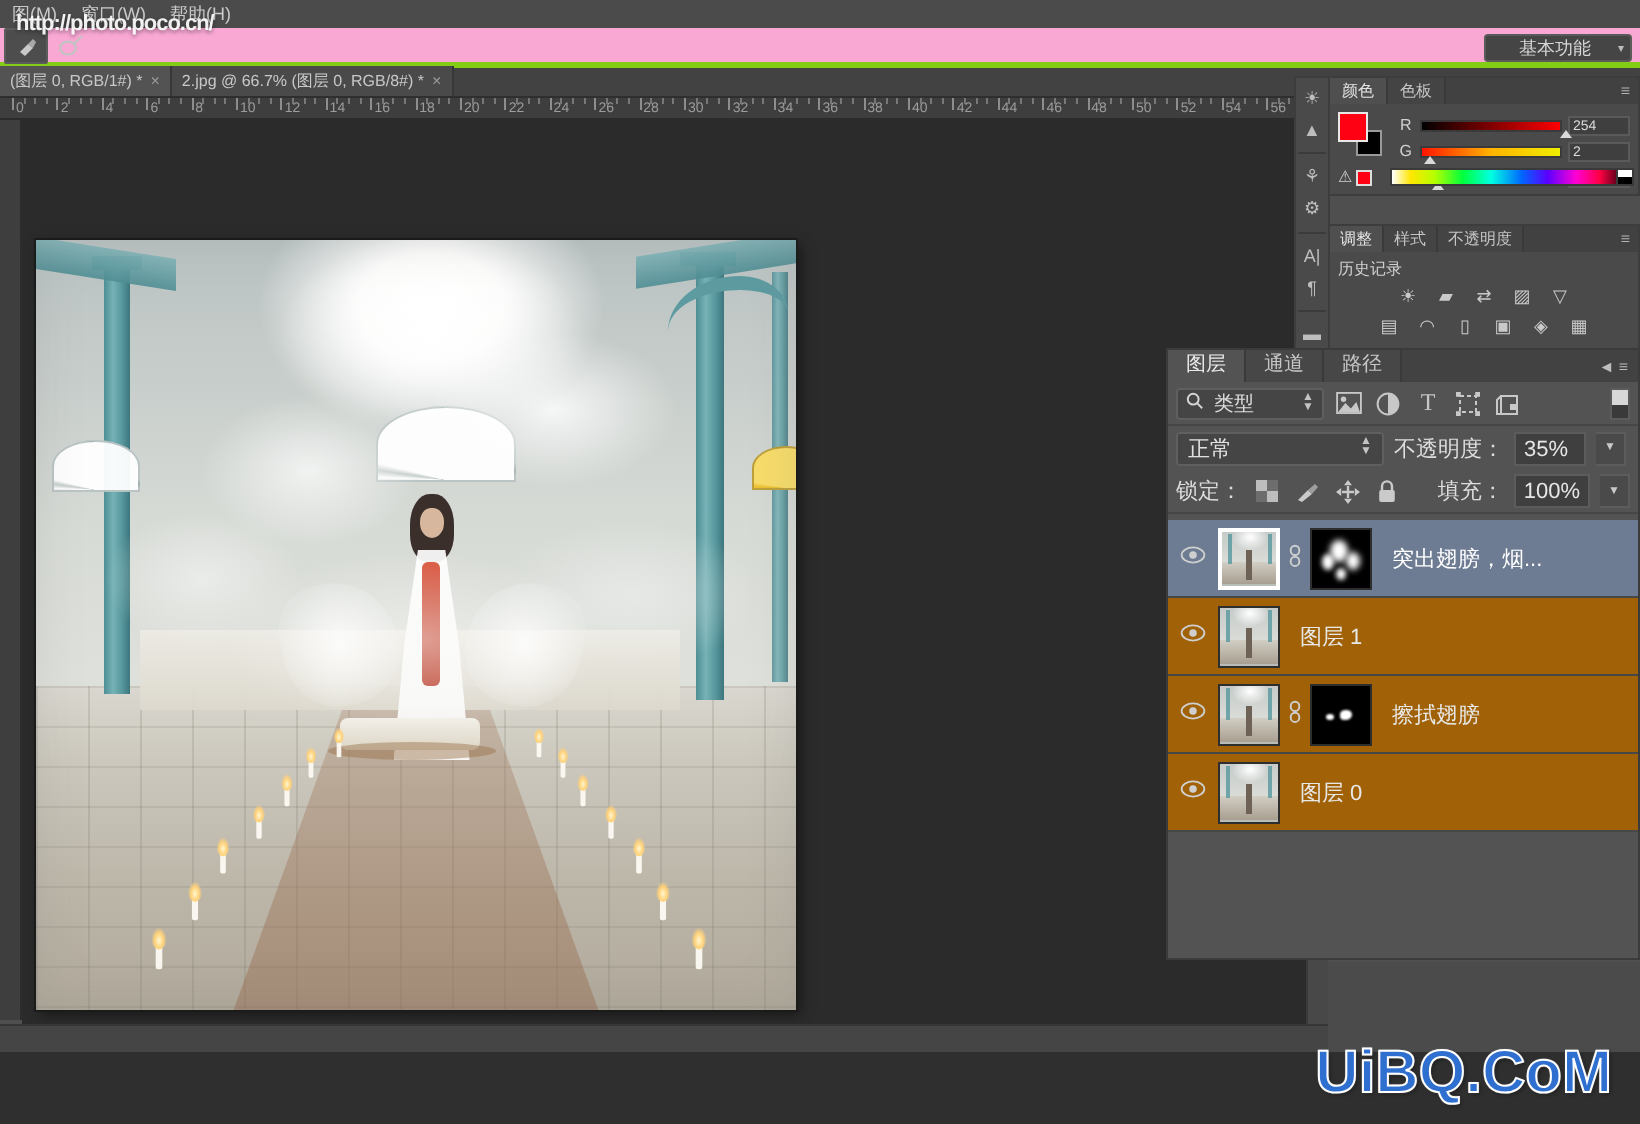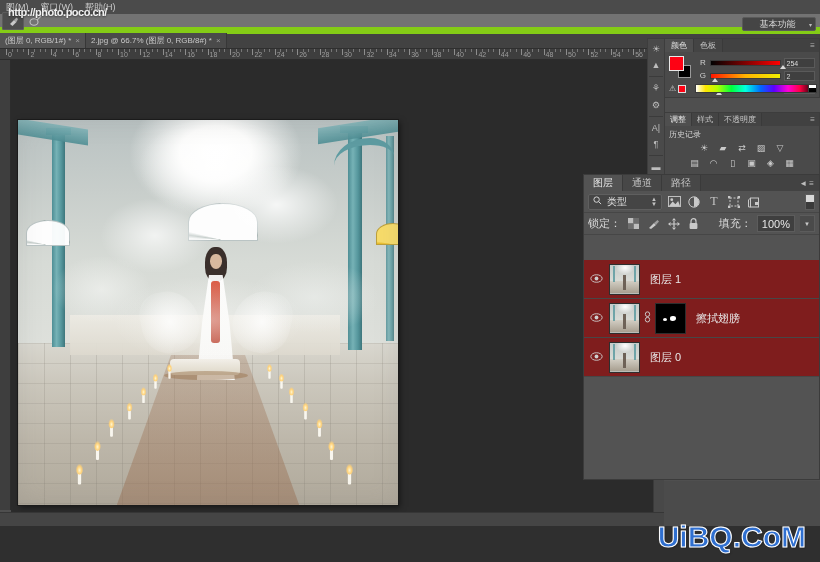--- a/index.html
+++ b/index.html
@@ -19,21 +19,21 @@
     position: absolute; left: 0; top: 0; width: 820px; height: 14px;
     background: #4b4b4b; display: flex; align-items: center;
   }
   .menubar .m-item {
     font-size: 9px; color: #cacaca; padding: 0 6px; line-height: 14px; white-space: nowrap;
   }
 
   
   .optionsbar {
     position: absolute; left: 0; top: 14px; width: 820px; height: 20px;
-    background: #737373; border-bottom: 7px solid #84cc16;
+    background: #f9a8d4; border-bottom: 3px solid #84cc16;
     display: flex; align-items: center;
   }
   .opt-tool {
     width: 22px; height: 18px; margin-left: 2px;
     display: flex; align-items: center; justify-content: center;
     background: #4d4d4d; border: 1px solid #5c5c5c; border-radius: 1px;
   }
   .opt-tool2 {
     width: 18px; height: 18px; margin-left: 3px;
     display: flex; align-items: center; justify-content: center;
@@ -333,21 +333,21 @@
   .lp-lock {
     height: 22px; display: flex; align-items: center; padding: 0 4px; gap: 5px;
     border-bottom: 1px solid #464646;
   }
   .lock-ic { width: 15px; height: 15px; display:flex; align-items:center; justify-content:center; color:#cacaca; }
 
   .lp-list { position: absolute; left: 0; right: 0; top: 85px; bottom: 0; overflow: hidden; }
   .layer-row {
     height: 39px; display: flex; align-items: center; gap: 4px;
     border-bottom: 1px solid #474747; padding: 0 6px 0 4px;
-    background: #7f1d1d;
+    background: #a16207;
   }
   .layer-row.selected { background: #6d7c93; }
   .eye { width: 17px; text-align: center; font-size: 11px; color: #cfcfcf; }
   .thumb {
     width: 31px; height: 31px; border: 1px solid #2e2e2e; overflow: hidden; position: relative;
     background: #b9bdb8; flex: none;
   }
   .layer-row.selected .thumb { border: 2px solid #ffffff; }
   .thumb .t-sky { position:absolute; left:0; top:0; width:100%; height:62%;
     background: radial-gradient(ellipse 12px 9px at 52% 16%, #ffffff 0%, rgba(235,236,233,0) 75%),
@@ -756,20 +756,29 @@
       <span class="filt-ic">
         <svg width="12" height="12" viewBox="0 0 12 12">
             <rect x="2.5" y="2" width="8" height="9" fill="none" stroke="#c8c8c8"></rect>
             <path d="M2.5 2 L0.5 4 L0.5 11 L2.5 11" fill="none" stroke="#c8c8c8"></path>
             <rect x="7" y="6" width="3" height="3" fill="#c8c8c8"></rect>
           </svg>
       </span>
       <span class="filt-toggle"></span>
     </div>
 
+    <div class="lp-blend">
+      <div class="blend-select">
+        <span>正常</span>
+        <span class="bs-arrows">▲<br>▼</span>
+      </div>
+      <span class="lbl">不透明度：</span>
+      <span class="num-box">35%</span>
+      <span class="num-arrow">▼</span>
+    </div>
 
     <div class="lp-lock">
       <span class="lbl">锁定：</span>
       <span class="lock-ic">
         <svg width="11" height="11" viewBox="0 0 12 12">
             <rect width="6" height="6" x="0" y="0" fill="#bdbdbd"></rect>
             <rect width="6" height="6" x="6" y="6" fill="#bdbdbd"></rect>
             <rect width="6" height="6" x="6" y="0" fill="#6d6d6d"></rect>
             <rect width="6" height="6" x="0" y="6" fill="#6d6d6d"></rect>
           </svg>
@@ -790,20 +799,44 @@
             <path d="M3 5 V3.2 a2.5 2.5 0 0 1 5 0 V5" fill="none" stroke="#cacaca" stroke-width="1.2"></path>
             <rect x="1.6" y="5" width="7.8" height="6" rx="1" fill="#cacaca"></rect>
           </svg>
       </span>
       <span class="lbl" style="margin-left:auto">填充：</span>
       <span class="num-box">100%</span>
       <span class="num-arrow">▼</span>
     </div>
 
     <div class="lp-list" id="layerList">
+        <div class="layer-row selected">
+          <span class="eye"><svg width="13" height="9" viewBox="0 0 14 10">
+              <ellipse cx="7" cy="5" rx="6.3" ry="4.2" fill="none" stroke="#cfcfcf" stroke-width="1"></ellipse>
+              <circle cx="7" cy="5" r="2.1" fill="#cfcfcf"></circle>
+            </svg></span>
+          <span class="thumb">
+            <i class="t-sky"></i>
+            <i class="t-floor"></i>
+            <i class="t-col" style="left:12%"></i>
+            <i class="t-col" style="left:84%"></i>
+            <i class="t-fig"></i>
+          </span>
+          <span class="mask-link"><svg width="7" height="12" viewBox="0 0 8 14">
+              <rect x="1.5" y="1" width="5" height="5.4" rx="2.5" fill="none" stroke="#cfcfcf" stroke-width="1.1"></rect>
+              <rect x="1.5" y="7.4" width="5" height="5.4" rx="2.5" fill="none" stroke="#cfcfcf" stroke-width="1.1"></rect>
+            </svg></span>
+          <span class="maskthumb">
+            <i class="blob" style="left:9px;top:5px;width:9px;height:11px;filter:blur(1.6px)"></i>
+            <i class="blob" style="left:5px;top:12px;width:6px;height:8px;filter:blur(1.4px)"></i>
+            <i class="blob" style="left:17px;top:11px;width:7px;height:9px;filter:blur(1.5px)"></i>
+            <i class="blob" style="left:12px;top:19px;width:5px;height:6px;filter:blur(1.2px)"></i>
+          </span>
+          <span class="layer-name">突出翅膀，烟...</span>
+        </div>
         <div class="layer-row">
           <span class="eye"><svg width="13" height="9" viewBox="0 0 14 10">
               <ellipse cx="7" cy="5" rx="6.3" ry="4.2" fill="none" stroke="#cfcfcf" stroke-width="1"></ellipse>
               <circle cx="7" cy="5" r="2.1" fill="#cfcfcf"></circle>
             </svg></span>
           <span class="thumb">
             <i class="t-sky"></i>
             <i class="t-floor"></i>
             <i class="t-col" style="left:12%"></i>
             <i class="t-col" style="left:84%"></i>

